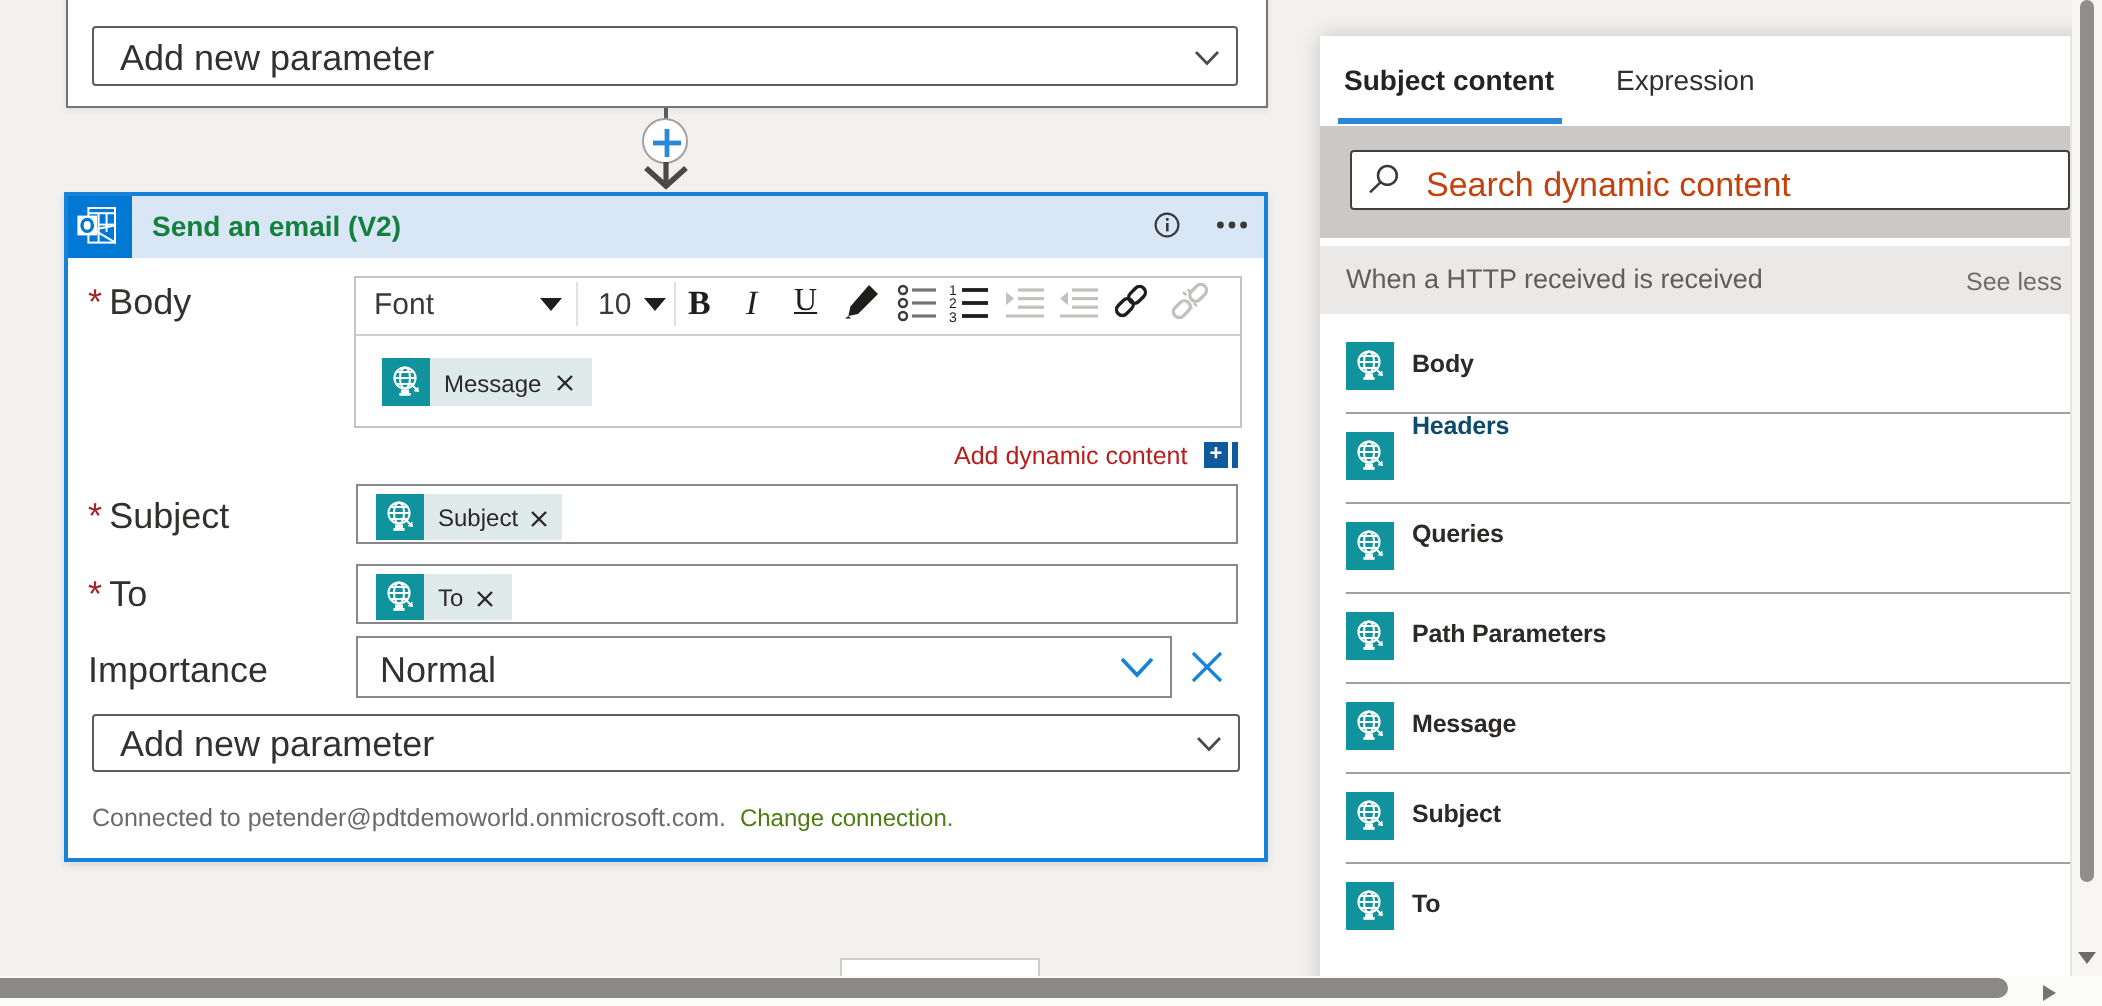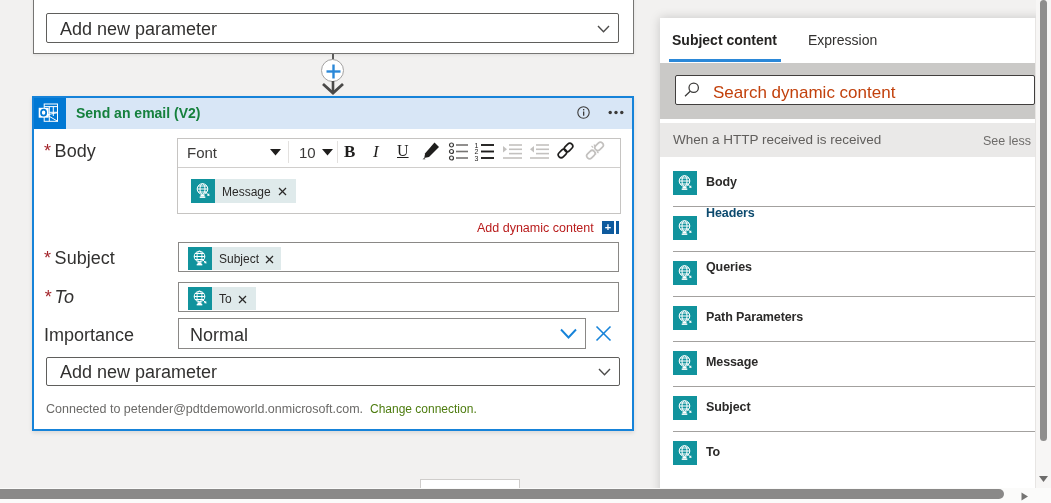--- a/index.html
+++ b/index.html
@@ -199,21 +199,21 @@
     <div class="abs" style="left:24px;top:0;width:69px;height:23px;background:#dfeaeb;"></div>
     <div class="abs" style="left:31px;top:5px;font-size:12px;color:#2b2a29;">Subject</div>
     <svg class="abs" style="left:77px;top:7.5px;" width="9" height="9" viewBox="0 0 9 9">
         <g stroke="#2b2a29" stroke-width="1.2">
           <line x1="1" y1="1" x2="8" y2="8"></line>
           <line x1="8" y1="1" x2="1" y2="8"></line>
         </g>
       </svg>
   </div>
 
-  <div class="abs lbl13" style="left:44px;top:289px;font-style:italic;"><span class="req">*</span> To</div>
+  <div class="abs lbl13" style="left:44px;top:289px;"><span class="req">*</span> To</div>
   <div class="abs" style="left:178px;top:282px;width:441px;height:30px;background:#fff;border:1px solid #8a8886;"></div>
   <div class="abs" style="left:188px;top:287px;height:23px;">
     <div class="abs" style="left:0;top:0;width:24px;height:23px;background:#11939d;"></div>
     <svg class="abs" style="left:0;top:0;" width="24" height="23" viewBox="0 0 24 23">
       <g stroke="#fff" fill="none" stroke-width="1">
         <circle cx="11.5" cy="9.5" r="5.3"></circle>
         <ellipse cx="11.5" cy="9.5" rx="2.5" ry="5.3"></ellipse>
         <line x1="6.2" y1="9.5" x2="16.8" y2="9.5"></line>
         <line x1="7" y1="6.5" x2="16" y2="6.5"></line>
         <line x1="7" y1="12.5" x2="16" y2="12.5"></line>

